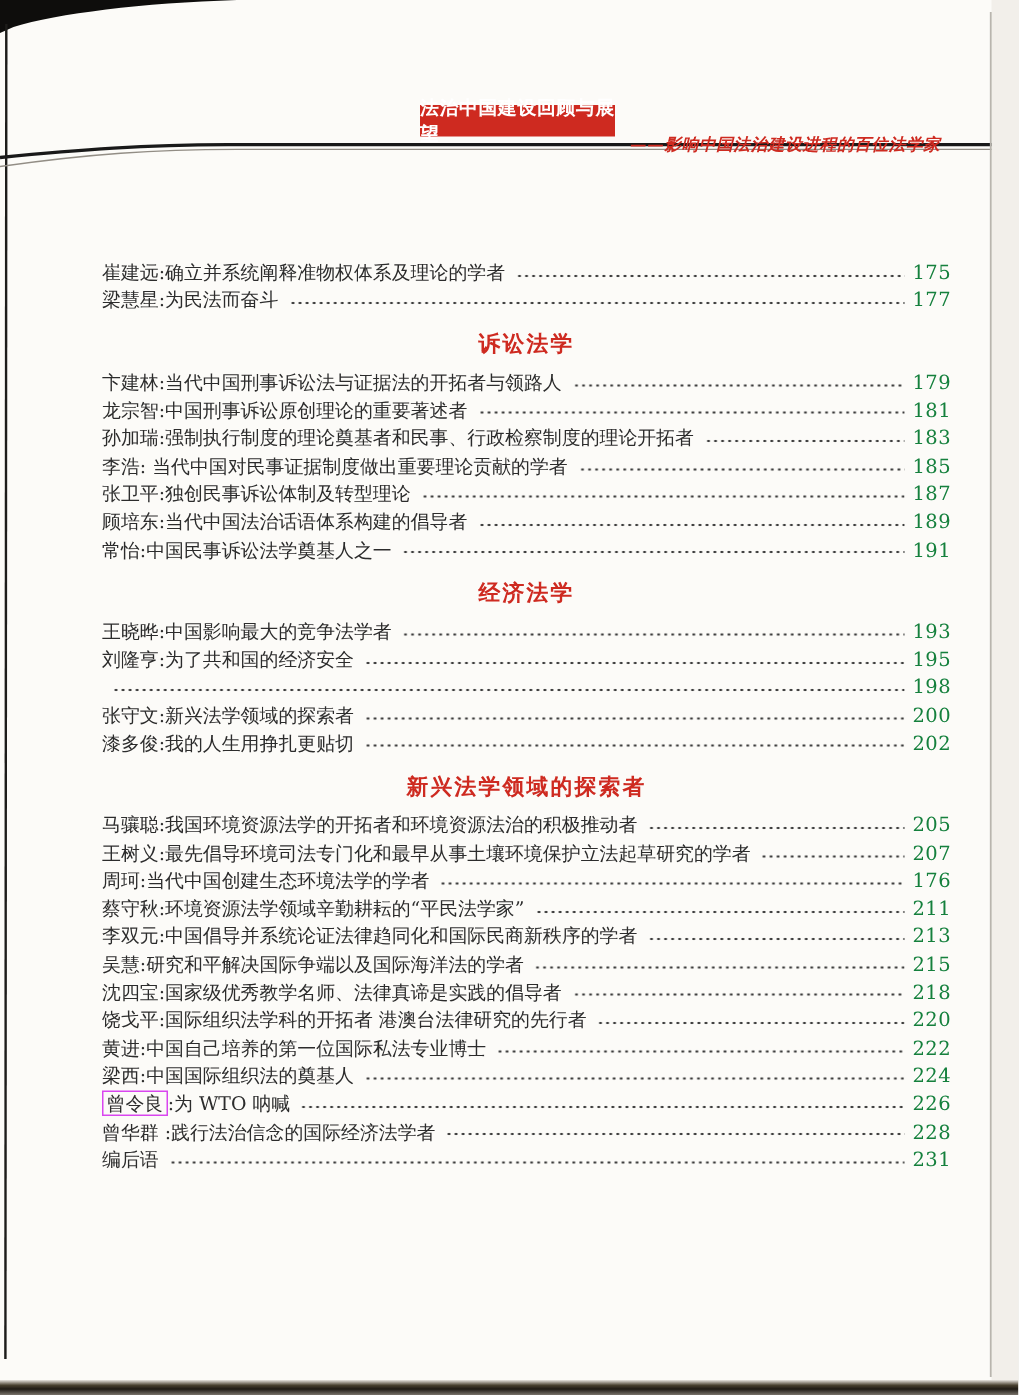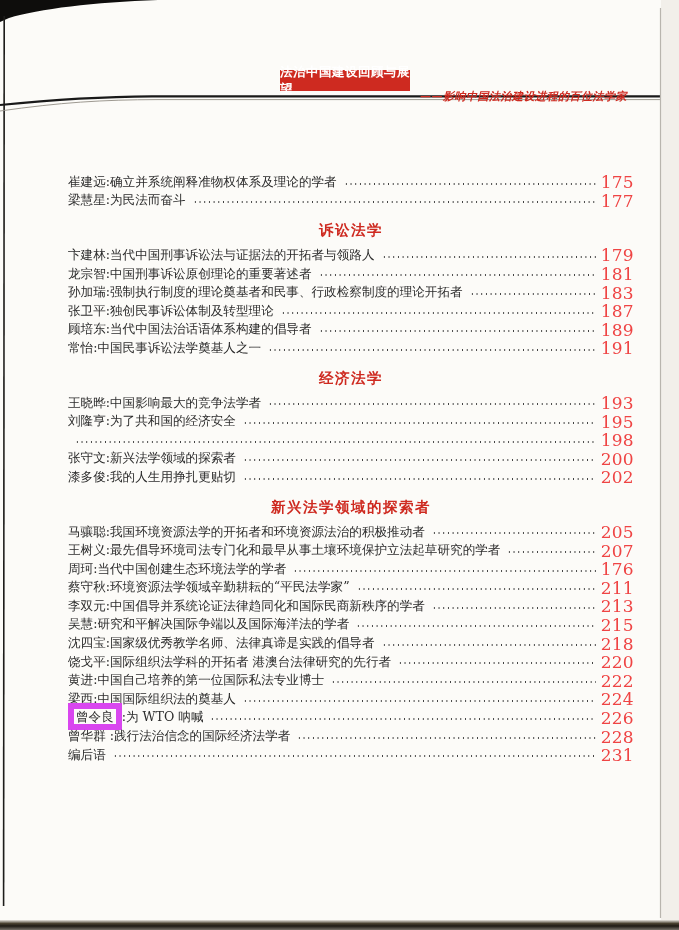--- a/index.html
+++ b/index.html
@@ -44,30 +44,30 @@
     height:22px; line-height:22px; margin:9px 0 5px; text-align:center;
     color:var(--red);
     font-family:Liberation Serif, serif;
     font-weight:bold; font-size:14.5px; letter-spacing:1.5px;
   }
   .toc-row{
     display:flex; align-items:center; height:18.6px;
     font-size:12.6px; color:#2c2c2c;
   }
   .entry-text{ white-space:nowrap; flex:0 0 auto; }
-  .entry-name.boxed{ border:6px solid #d946ef; padding:0 2px;margin-top:16px; }
+  .entry-name.boxed{ border:1px solid #d946ef; padding:0 2px;margin-top:16px; }
   .leader{
     flex:1 1 auto; align-self:stretch; margin:0 5px 0 7px;
     background-image:radial-gradient(circle,#3d3d3d 0.85px,rgba(0,0,0,0) 1.05px);
     background-size:4.7px 4px; background-repeat:repeat-x;
     background-position:0 59%;
   }
   .pagenum{
     flex:0 0 auto; min-width:22px; text-align:right;
-    font-size:17px; letter-spacing:0.3px; color:#ef4444;
+    font-size:13px; letter-spacing:0.3px; color:#15803d;
   }
 </style>
 </head>
 <body>
 
 <div class="scan">
 
   <div class="right-strip"></div>
 
   <svg class="edges-svg" width="679" height="930" viewBox="0 0 679 930">
@@ -109,20 +109,25 @@
         <span class="entry-text"><span class="entry-name">龙宗智</span><span class="entry-rest">:中国刑事诉讼原创理论的重要著述者</span></span>
         <span class="leader"></span>
         <span class="pagenum">181</span>
       </div>
       <div class="toc-row">
         <span class="entry-text"><span class="entry-name">孙加瑞</span><span class="entry-rest">:强制执行制度的理论奠基者和民事、行政检察制度的理论开拓者</span></span>
         <span class="leader"></span>
         <span class="pagenum">183</span>
       </div>
       <div class="toc-row">
+        <span class="entry-text"><span class="entry-name">李浩</span><span class="entry-rest">: 当代中国对民事证据制度做出重要理论贡献的学者</span></span>
+        <span class="leader"></span>
+        <span class="pagenum">185</span>
+      </div>
+      <div class="toc-row">
         <span class="entry-text"><span class="entry-name">张卫平</span><span class="entry-rest">:独创民事诉讼体制及转型理论</span></span>
         <span class="leader"></span>
         <span class="pagenum">187</span>
       </div>
       <div class="toc-row">
         <span class="entry-text"><span class="entry-name">顾培东</span><span class="entry-rest">:当代中国法治话语体系构建的倡导者</span></span>
         <span class="leader"></span>
         <span class="pagenum">189</span>
       </div>
       <div class="toc-row">

